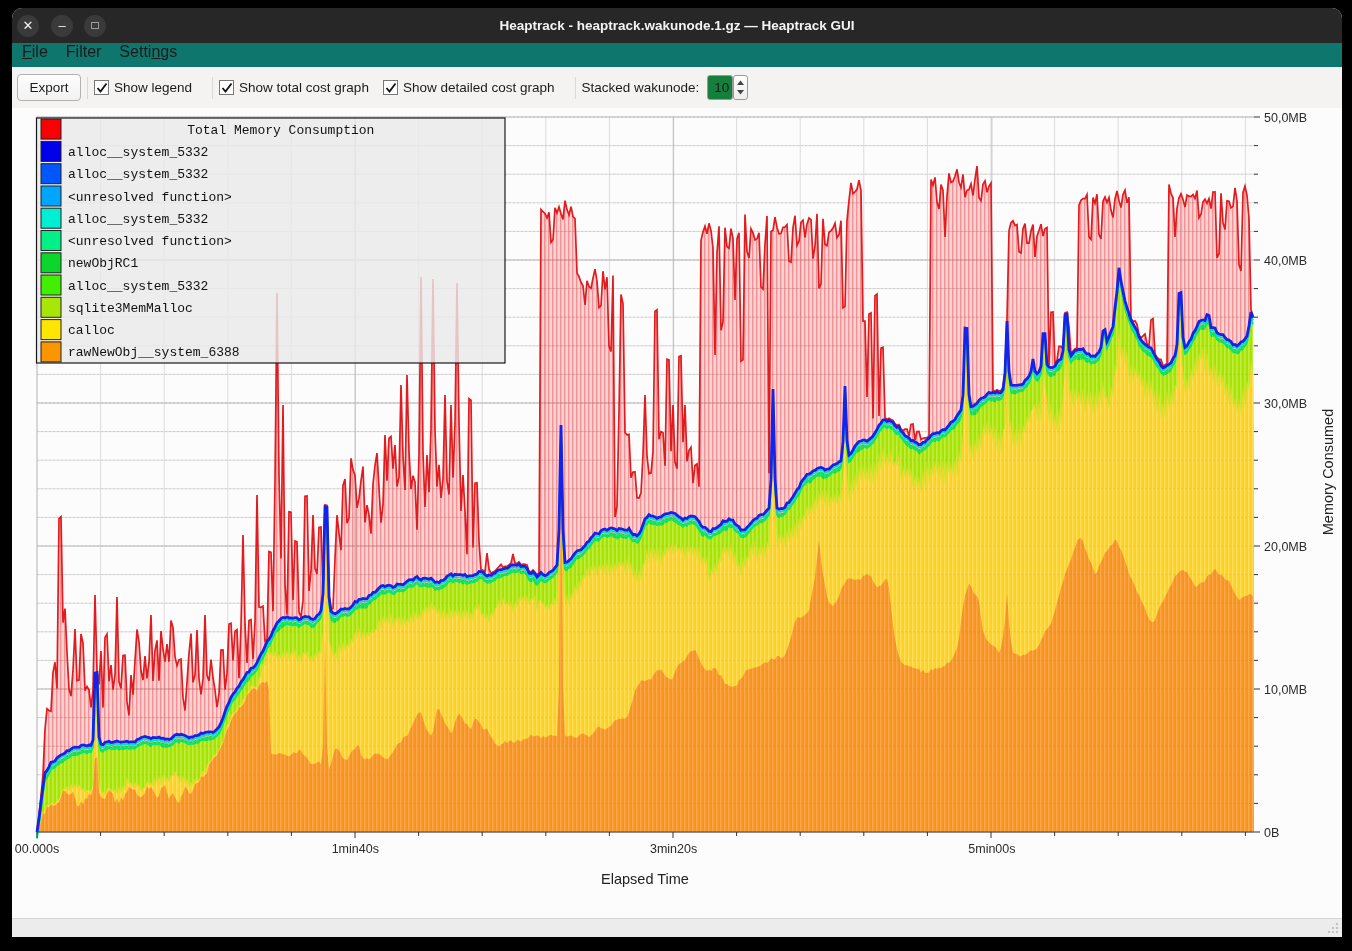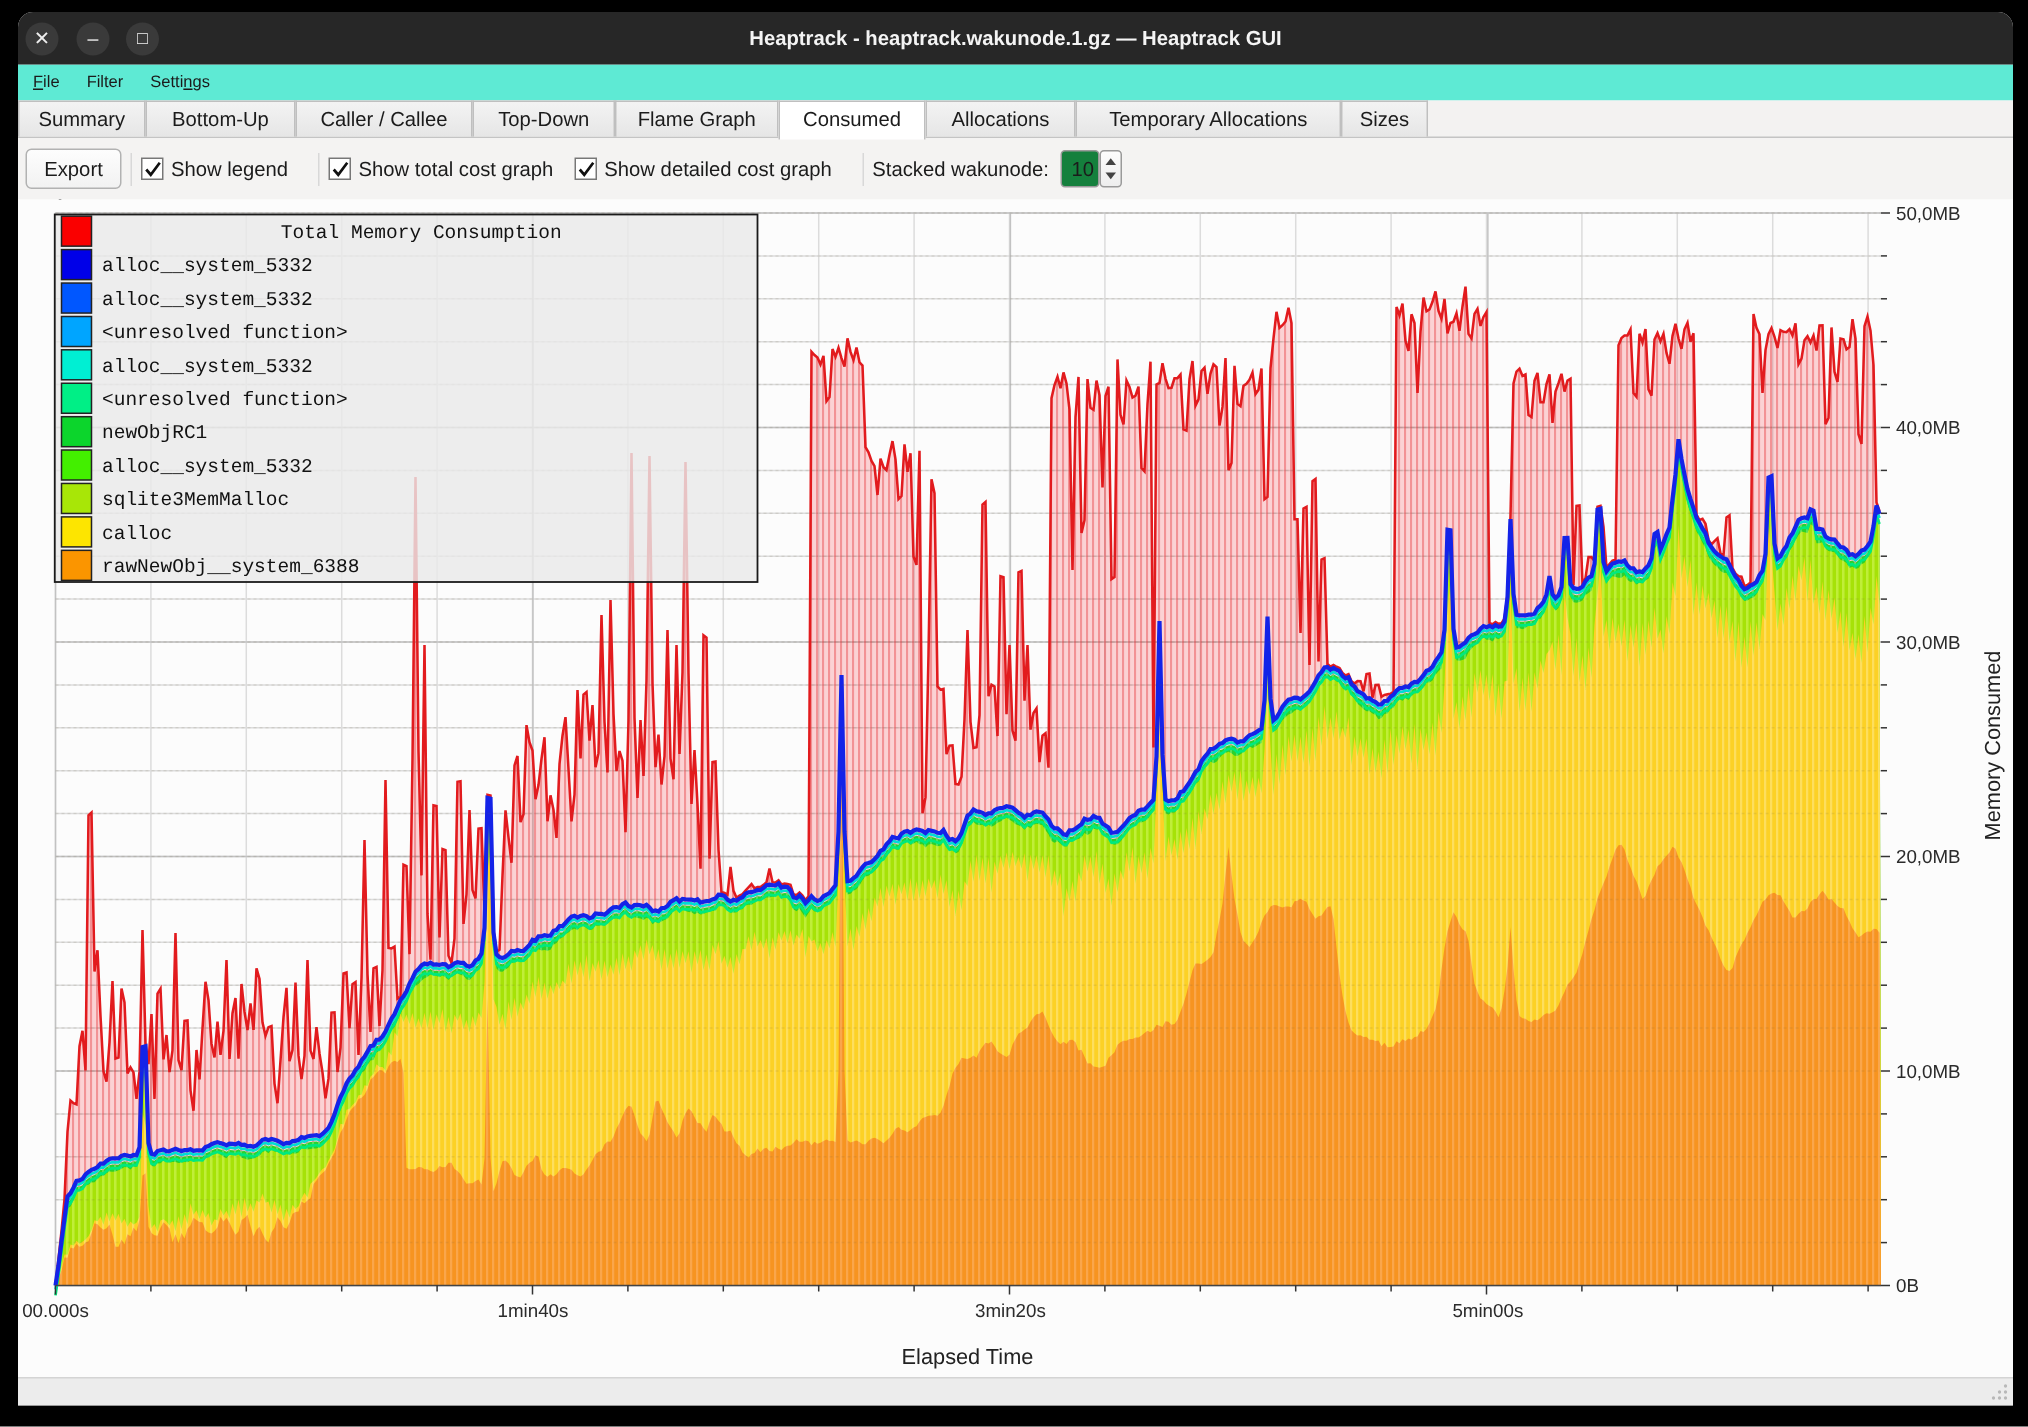--- a/index.html
+++ b/index.html
@@ -1,21 +1,21 @@
 <!DOCTYPE html>
 <html><head><meta charset="utf-8"><style>
 *{margin:0;padding:0;box-sizing:border-box}
 body{width:1352px;height:951px;background:#000;font-family:"Liberation Sans",sans-serif;overflow:hidden}
 #win{position:absolute;left:12px;top:8px;width:1330px;height:929px;background:#fcfcfc;
 border-radius:10px 10px 0 0;overflow:hidden}
 #tbar{height:35px;background:#272727;position:relative}
 .wbtn{position:absolute;top:6.5px;width:22px;height:22px;border-radius:50%;background:#3a3a3a;
 color:#efefef;text-align:center;line-height:21px;font-size:13px}
 #title{color:#f4f4f4;font-weight:bold;font-size:13.5px;text-align:center;line-height:35px}
-#menu{height:24px;background:#5eead4;display:flex;align-items:center;font-size:11px;color:#1b1b1b}
+#menu{height:24px;background:#0f766e;display:flex;font-size:16px;color:#1b1b1b}
 #menu span{padding:0 9px}
 #tabs{height:25px;background:#f3f2f1;position:relative;border-bottom:1px solid #c4c4c4;font-size:13.5px}
 .tab{position:absolute;top:0px;height:24px;line-height:24px;text-align:center;
 background:linear-gradient(#f3f3f3,#e6e6e6);border:1px solid #bfbfbf;border-bottom:none;color:#1b1b1b}
 .tab.act{background:#fff;height:26px;top:0;z-index:2;font-size:13.5px}
 #tools{height:41px;background:#f4f3f2;display:flex;align-items:center;font-size:13.5px;color:#1b1b1b}
 #expbtn{margin-left:5px;width:64px;height:27px;background:linear-gradient(#fdfdfd,#f2f2f2);
 border:1px solid #b2b2b2;border-radius:4px;text-align:center;line-height:25px}
 .cb{width:15px;height:15px;background:#fff;border:1px solid #777;margin-right:5px;position:relative;flex:none}
 .cb svg{position:absolute;left:1px;top:1px}
@@ -32,31 +32,20 @@
  <div id="tbar">
   <div class="wbtn" style="left:5px">✕</div>
   <div class="wbtn" style="left:39px">–</div>
   <div class="wbtn" style="left:72px;font-size:12px">□</div>
   <div id="title">Heaptrack - heaptrack.wakunode.1.gz — Heaptrack GUI</div>
  </div>
  <div id="menu">
   <span style="padding-left:10px"><u>F</u>ile</span>
       <span>Filter</span>
       <span>Setti<u>n</u>gs</span>
- </div>
- <div id="tabs">
-  <div class="tab" style="left:0px;width:85px">Summary</div>
-  <div class="tab" style="left:85px;width:100px">Bottom-Up</div>
-  <div class="tab" style="left:185px;width:118px">Caller / Callee</div>
-  <div class="tab" style="left:303px;width:95px">Top-Down</div>
-  <div class="tab" style="left:398px;width:109px">Flame Graph</div>
-  <div class="tab act" style="left:507px;width:98px">Consumed</div>
-  <div class="tab" style="left:605px;width:100px">Allocations</div>
-  <div class="tab" style="left:705px;width:177px">Temporary Allocations</div>
-  <div class="tab" style="left:882px;width:58px">Sizes</div>
  </div>
  <div id="tools">
   <div id="expbtn">Export As...</div>
   <div class="sep"></div>
   <div class="cb">
         <svg width="12" height="12">
           <path d="M1.5 6 L4.5 9.5 L10.5 1.5" stroke="#111" stroke-width="1.8" fill="none"></path>
         </svg>
       </div>
   <div class="cblab">Show legend</div>

